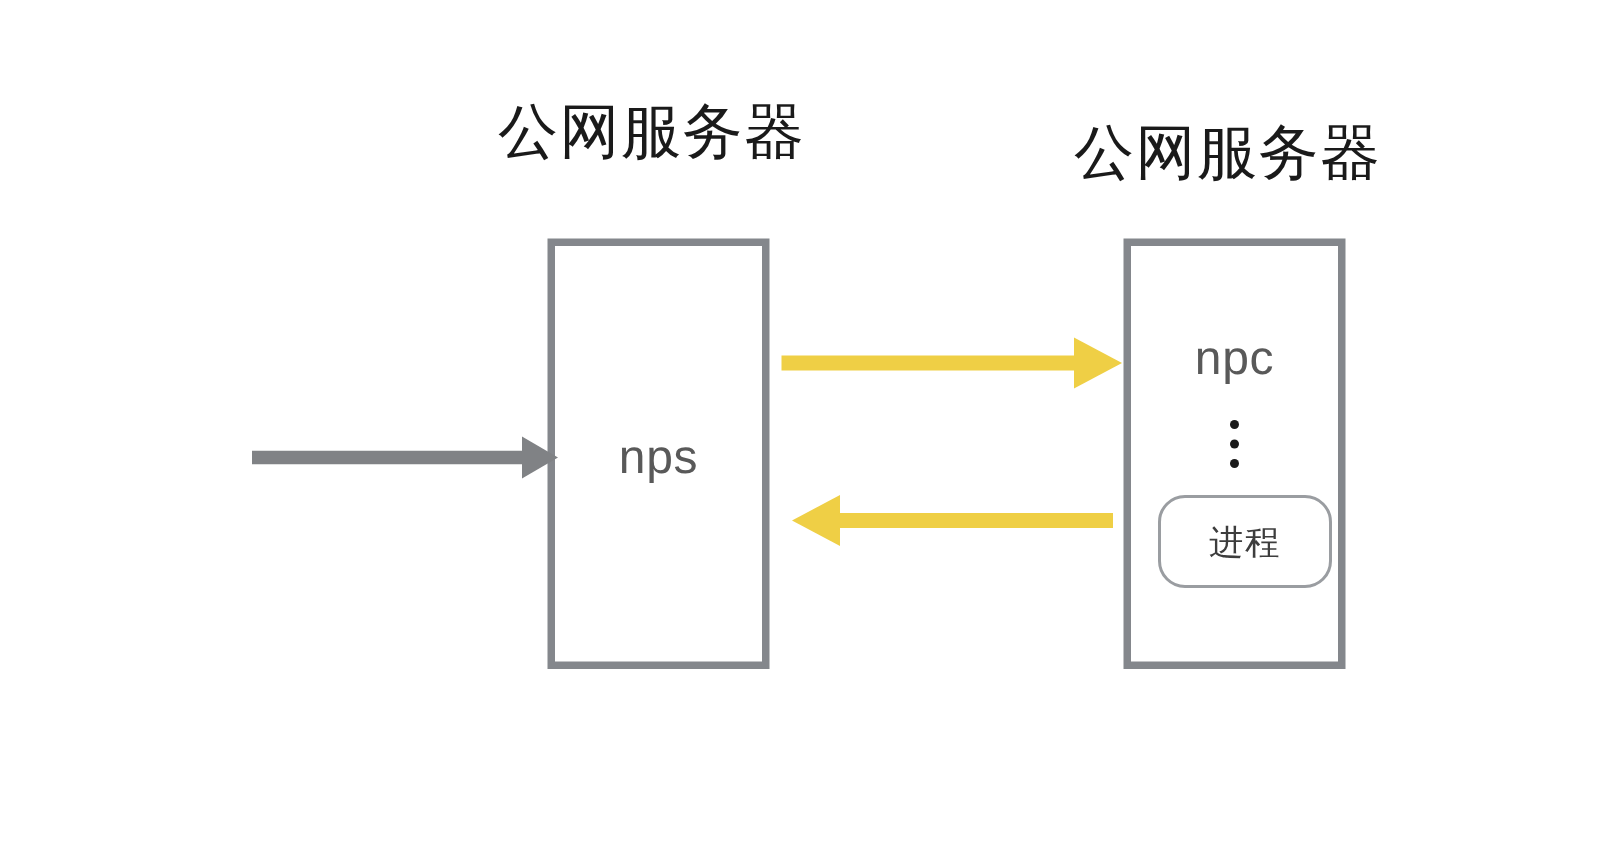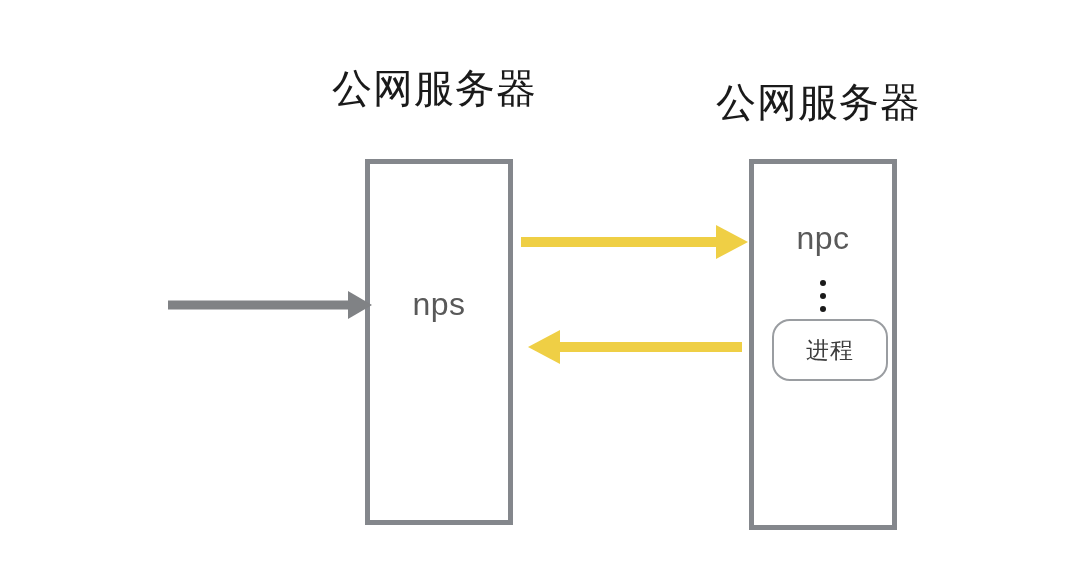--- a/index.html
+++ b/index.html
@@ -32,22 +32,22 @@
   #title-public  { left: 332px; top: 68px; }
   #title-private { left: 716px; top: 82px; }
 
   
   .server-box {
     position: absolute;
     background: #ffffff;
     border: 5px solid #84878c;
     box-sizing: border-box;
   }
-  #nps-box { left: 365px; top: 159px; width: 148px; height: 366px; }
-  #npc-box { left: 749px; top: 159px; width: 148px; height: 371px; }
+  #nps-box { left: 365px; top: 159px; width: 148px; height: 287px; }
+  #npc-box { left: 749px; top: 159px; width: 148px; height: 287px; }
 
   .box-label {
     position: absolute;
     left: 0;
     width: 100%;
     text-align: center;
     font-size: 32px;
     color: #595959;
     font-weight: 400;
     letter-spacing: 0.5px;
@@ -70,21 +70,21 @@
     width: 6px;
     height: 6px;
     border-radius: 50%;
     background: #1a1a1a;
   }
 
   
   #process-pill {
     position: absolute;
     left: 18px;
-    top: 155px;
+    top: 166px;
     width: 112px;
     height: 58px;
     border: 2px solid #9a9da1;
     border-radius: 18px;
     background: #ffffff;
     display: flex;
     align-items: center;
     justify-content: center;
   }
   #process-label {

